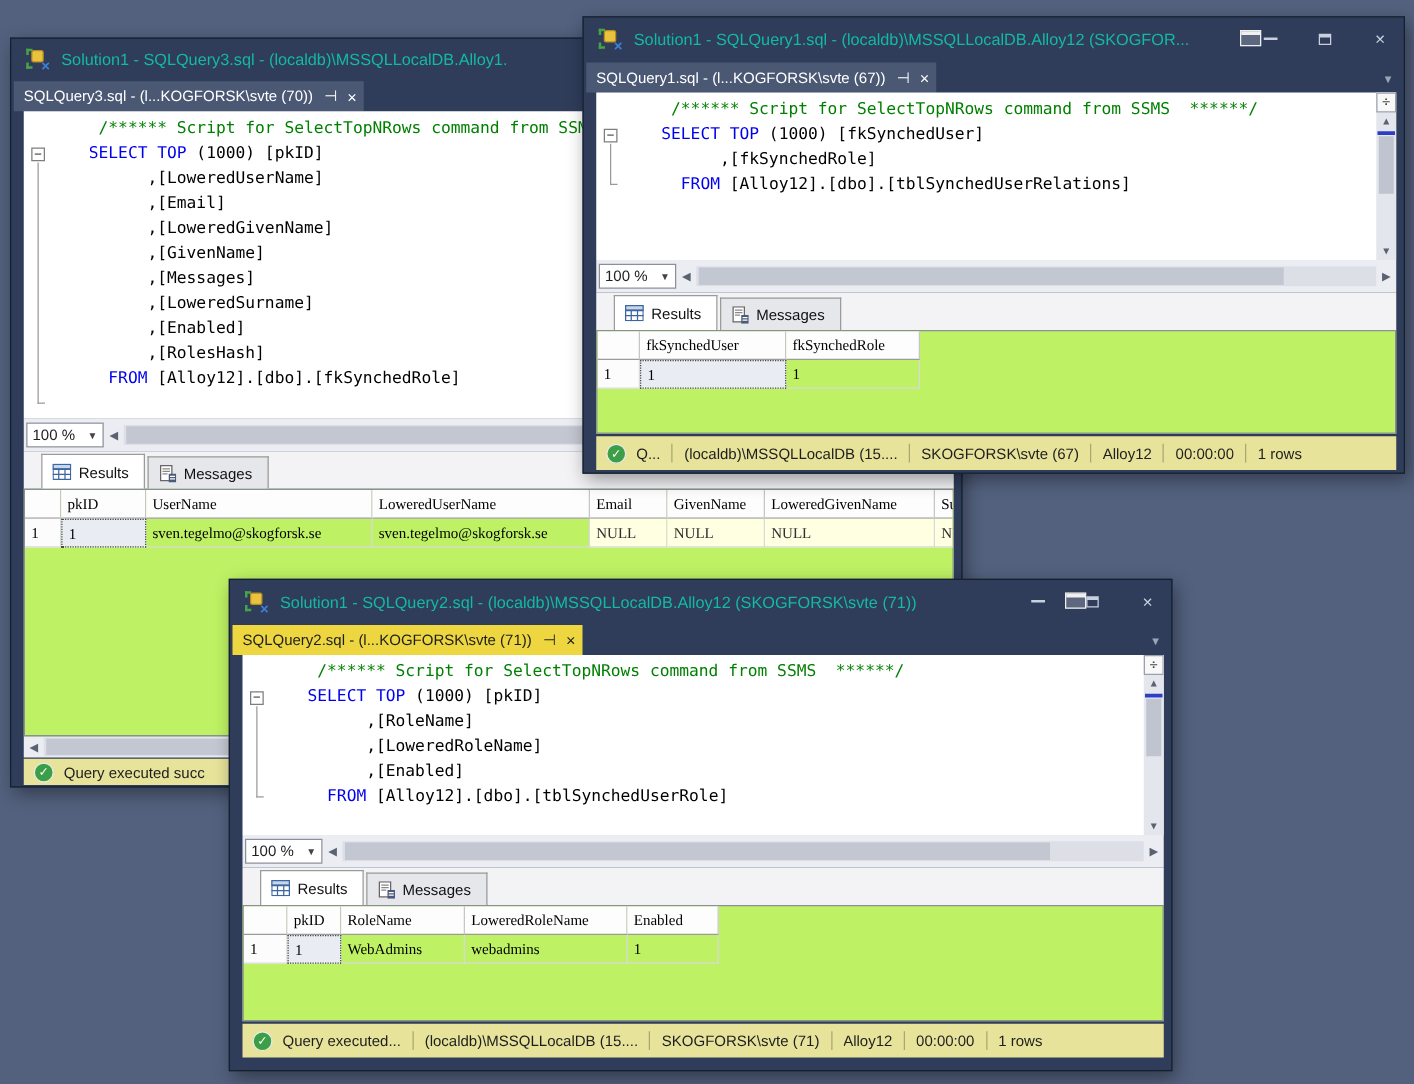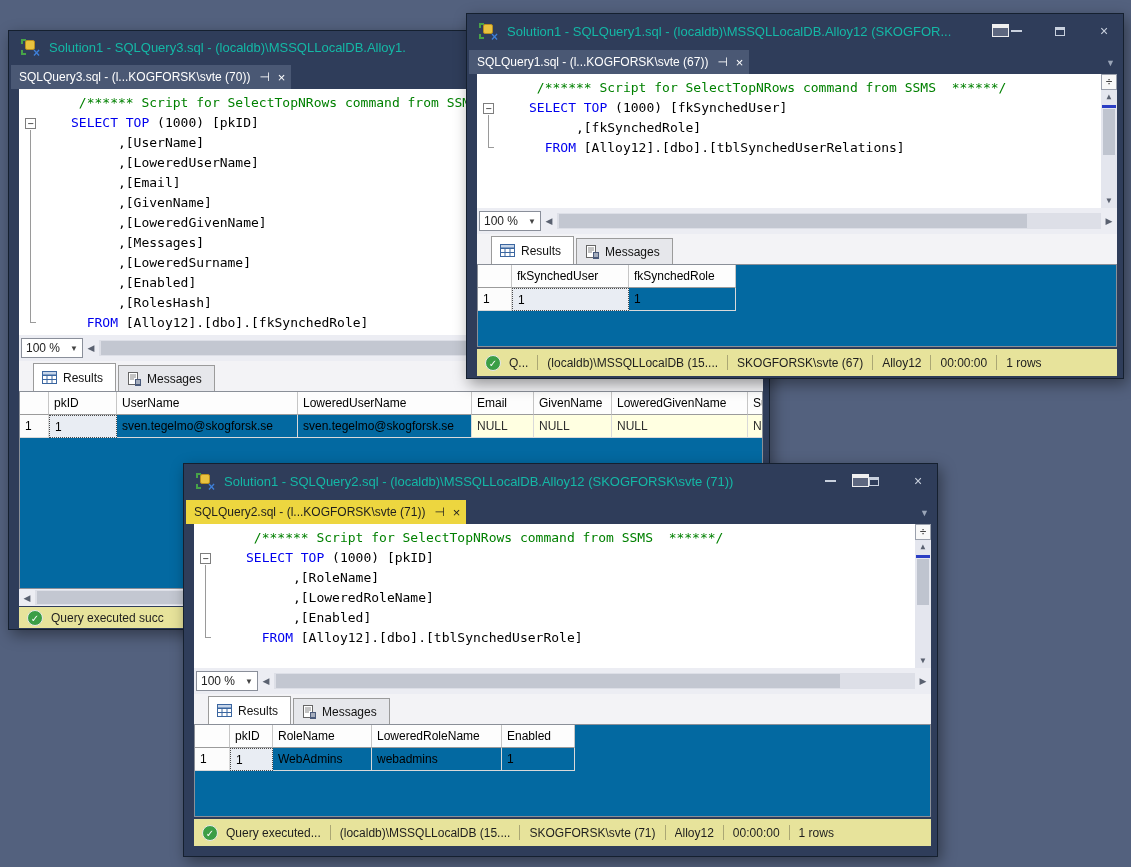--- a/index.html
+++ b/index.html
@@ -68,21 +68,21 @@
   .hs-thumb { position:absolute; top:1px; bottom:1px; left:2px; background:#C3C7D1; }
 
   
   .restabs { height:30px; margin:0 6px 0 10px; background:#F3F3F6; display:flex; align-items:flex-end; padding-left:14px; gap:2px; }
   .rtab { height:26px; display:flex; align-items:center; gap:6px; padding:0 12px 0 8px; font-size:12px;
           color:#111; background:#E6E7EB; border:1px solid #9B9B9B; border-bottom:none; }
   .rtab.sel { background:#FFFFFF; height:28px; }
   .rtab svg { display:block; }
 
   
-  .gridwrap { margin:0 6px 0 10px; background:#0369a1; border:1px solid #8A8F98; overflow:hidden; position:relative; }
+  .gridwrap { margin:0 6px 0 10px; background:#bef264; border:1px solid #8A8F98; overflow:hidden; position:relative;font-family:Liberation Serif, serif; }
   .g-row { display:flex; }
   .gc { flex:0 0 auto; height:23px; line-height:22px; font-size:12px; color:#000; padding:0 5px; white-space:nowrap;
         overflow:hidden; border-right:1px solid #D9D9D9; border-bottom:1px solid #D9D9D9; }
   .g-head .gc { border-right:1px solid #C6C6C6; border-bottom:1px solid #9B9B9B; background:#FDFDFD; }
   .rownum { background:#FCFCFC; }
   .null-cell { background:#FFFFE1; color:#2E2E2E; }
   .sel-cell { background:#E9EDF3; border:1px dotted #4A4A4A; }
 
   
   .statusbar { margin:0 6px 0 10px; background:#E7E39B; display:flex; align-items:center; padding:0 8px; font-size:12px; color:#1E1E1E; }
@@ -110,25 +110,24 @@
       <span class="pin-icon">⊣</span>
       <span class="tab-close">×</span>
     </div>
   </div>
   <div class="editor" style="height:246px;">
     <div class="outline-box" style="top:29px;">−</div>
     <div class="outline-line" style="top:41px;height:193px;"></div>
     <div class="code">
       <div class="code-line"><span class="cm"> /****** Script for SelectTopNRows command from SSMS  ******/</span></div>
       <div class="code-line"><span class="kw">SELECT TOP </span><span class="pl">(1000) [pkID]</span></div>
-      <div class="code-line"><span class="pl">      ,[UserName]</span></div>
       <div class="code-line"><span class="pl">      ,[LoweredUserName]</span></div>
       <div class="code-line"><span class="pl">      ,[Email]</span></div>
+      <div class="code-line"><span class="pl">      ,[LoweredGivenName]</span></div>
       <div class="code-line"><span class="pl">      ,[GivenName]</span></div>
-      <div class="code-line"><span class="pl">      ,[LoweredGivenName]</span></div>
       <div class="code-line"><span class="pl">      ,[Messages]</span></div>
       <div class="code-line"><span class="pl">      ,[LoweredSurname]</span></div>
       <div class="code-line"><span class="pl">      ,[Enabled]</span></div>
       <div class="code-line"><span class="pl">      ,[RolesHash]</span></div>
       <div class="code-line"><span class="kw">  FROM </span><span class="pl">[Alloy12].[dbo].[fkSynchedRole]</span></div>
     </div>
   </div>
   <div class="zoombar">
     <div class="zoom-select">
         <span>100 %</span>

